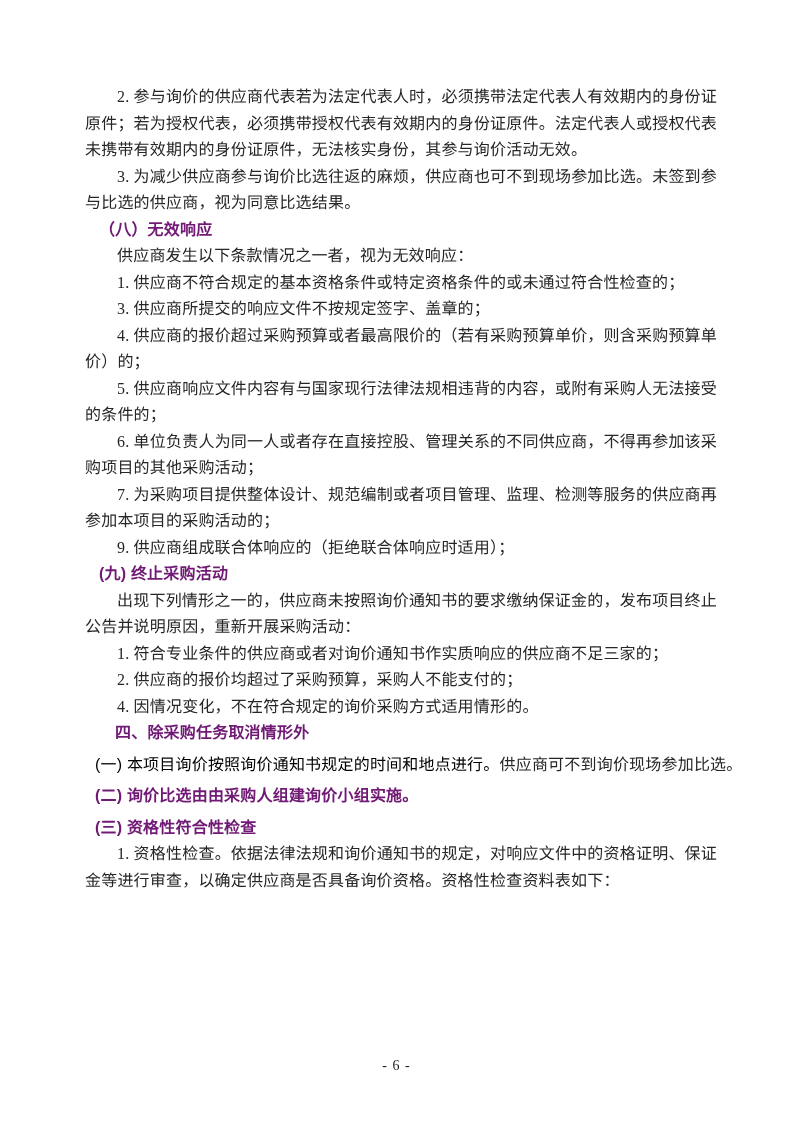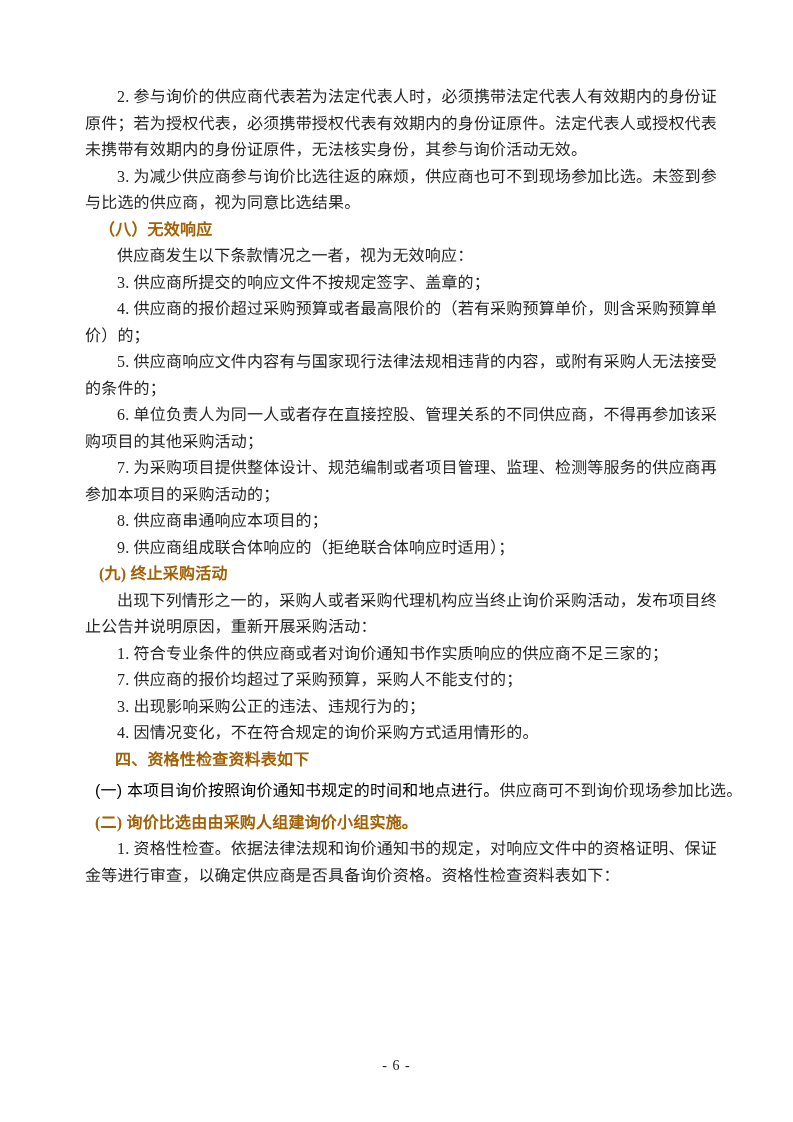--- a/index.html
+++ b/index.html
@@ -28,23 +28,23 @@
     line-height: 26.5px;
     text-align: justify;
     letter-spacing: 0.2px;
   }
   
   .ind  { text-indent: 32px; }
   
   .ind2 { text-indent: 37px; }
   
   .hei {
-    font-family: Liberation Serif, serif;
+    font-family: Liberation Sans, sans-serif;
     font-weight: bold;
-    color: #a16207;
+    color: #701a75;
   }
   .ih8   { text-indent: 14px; }   
   .ifour { text-indent: 30px; }   
   .iflush{ text-indent: 10px; white-space: nowrap; } 
   .mt-sm { margin-top: 5px !important; }
   .mixed .lead {
     font-family: "Liberation Sans", "DejaVu Sans", sans-serif;
     font-weight: normal;
     color: #000000;
   }
@@ -70,40 +70,40 @@
 <body>
 
 <div class="page">
   <div class="content">
 
     <p class="ind">2. 参与询价的供应商代表若为法定代表人时，必须携带法定代表人有效期内的身份证原件；若为授权代表，必须携带授权代表有效期内的身份证原件。法定代表人或授权代表未携带有效期内的身份证原件，无法核实身份，其参与询价活动无效。</p>
     <p class="ind">3. 为减少供应商参与询价比选往返的麻烦，供应商也可不到现场参加比选。未签到参与比选的供应商，视为同意比选结果。</p>
 
     <p class="hei ih8">（八）无效响应</p>
     <p class="ind">供应商发生以下条款情况之一者，视为无效响应：</p>
+    <p class="ind">1. 供应商不符合规定的基本资格条件或特定资格条件的或未通过符合性检查的；</p>
     <p class="ind">3. 供应商所提交的响应文件不按规定签字、盖章的；</p>
     <p class="ind">4. 供应商的报价超过采购预算或者最高限价的（若有采购预算单价，则含采购预算单价）的；</p>
     <p class="ind">5. 供应商响应文件内容有与国家现行法律法规相违背的内容，或附有采购人无法接受的条件的；</p>
     <p class="ind">6. 单位负责人为同一人或者存在直接控股、管理关系的不同供应商，不得再参加该采购项目的其他采购活动；</p>
     <p class="ind">7. 为采购项目提供整体设计、规范编制或者项目管理、监理、检测等服务的供应商再参加本项目的采购活动的；</p>
-    <p class="ind">8. 供应商串通响应本项目的；</p>
     <p class="ind">9. 供应商组成联合体响应的（拒绝联合体响应时适用）；</p>
 
     <p class="hei ih8">(九) 终止采购活动</p>
-    <p class="ind">出现下列情形之一的，采购人或者采购代理机构应当终止询价采购活动，发布项目终止公告并说明原因，重新开展采购活动：</p>
+    <p class="ind">出现下列情形之一的，供应商未按照询价通知书的要求缴纳保证金的，发布项目终止公告并说明原因，重新开展采购活动：</p>
     <p class="ind">1. 符合专业条件的供应商或者对询价通知书作实质响应的供应商不足三家的；</p>
-    <p class="ind">7. 供应商的报价均超过了采购预算，采购人不能支付的；</p>
-    <p class="ind">3. 出现影响采购公正的违法、违规行为的；</p>
+    <p class="ind">2. 供应商的报价均超过了采购预算，采购人不能支付的；</p>
     <p class="ind">4. 因情况变化，不在符合规定的询价采购方式适用情形的。</p>
 
-    <p class="hei ifour">四、资格性检查资料表如下</p>
+    <p class="hei ifour">四、除采购任务取消情形外</p>
 
     <p class="mixed iflush mt-sm">
       <span class="lead">(一) 本项目询价按照询价通知书规定的时间和地点进行。</span><span class="rest">供应商可不到询价现场参加比选。</span>
     </p>
     <p class="hei iflush mt-sm">(二) 询价比选由由采购人组建询价小组实施。</p>
+    <p class="hei iflush mt-sm">(三) 资格性符合性检查</p>
 
     <p class="ind">1. 资格性检查。依据法律法规和询价通知书的规定，对响应文件中的资格证明、保证金等进行审查，以确定供应商是否具备询价资格。资格性检查资料表如下：</p>
 
   </div>
 
   <div class="footer">- 6 -</div>
 </div>
 
 </body></html>

